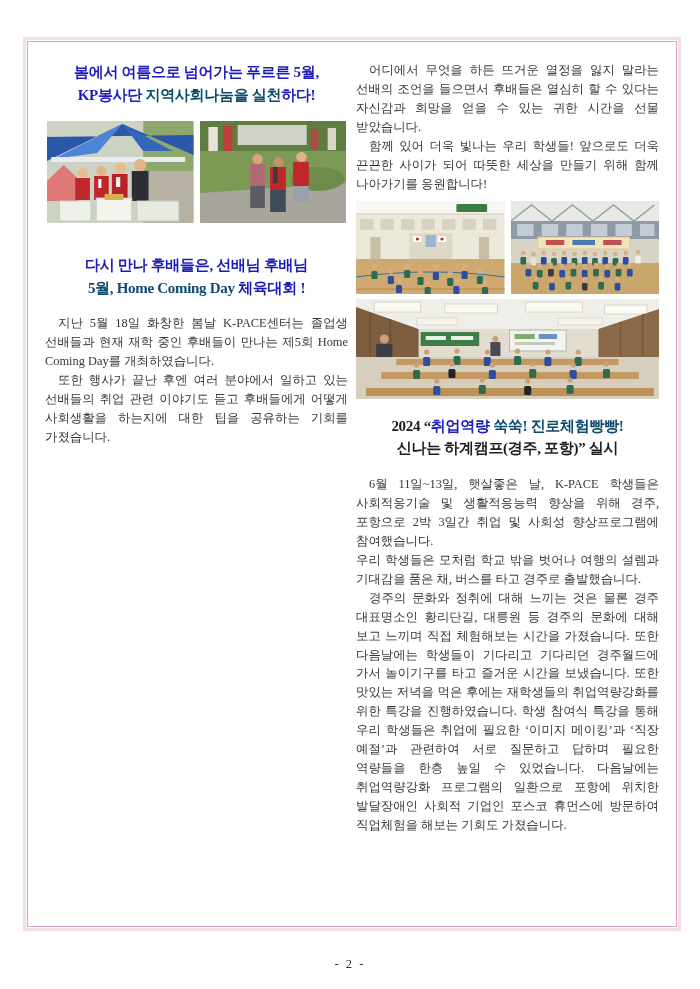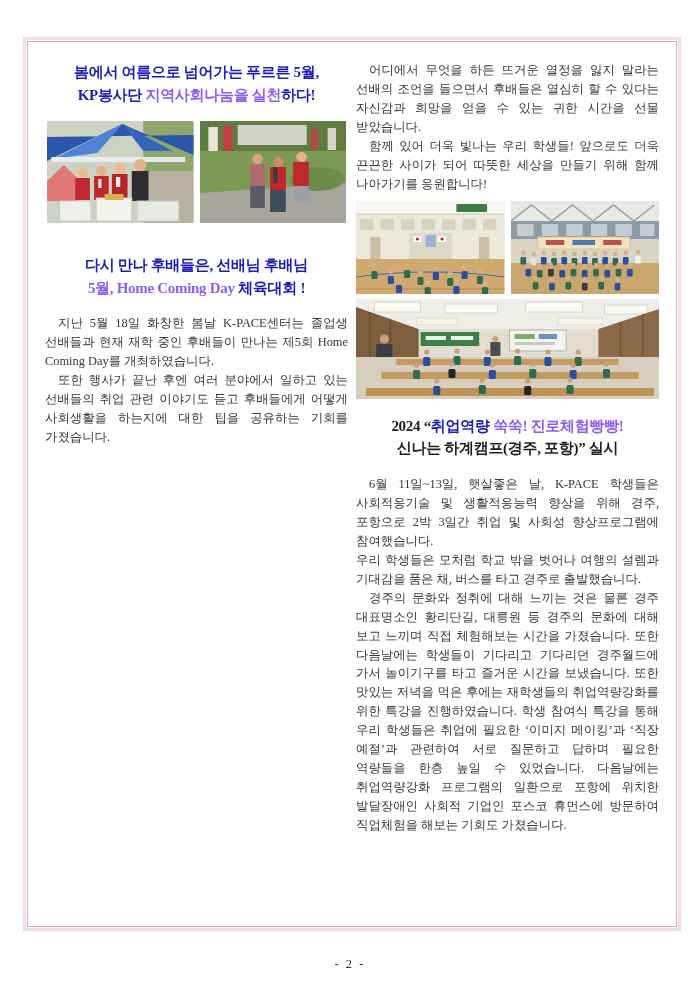--- a/index.html
+++ b/index.html
@@ -30,21 +30,21 @@
     font-size: 15px;
     font-weight: bold;
     text-align: center;
     line-height: 1.5;
     margin: 0 0 15px 0;
     letter-spacing: -0.3px;
     word-break: keep-all;
   }
   .head.second { margin-top: 31px; }
   .blue { color: #1d1cba; }
-  .red  { color: #8b5cf6; }
+  .red  { color: #0c4a6e; }
   .black{ color: #1d1d1d; }
 
   p.body {
     font-size: 12.4px;
     line-height: 1.53;
     text-align: justify;
     word-break: keep-all;
     margin: 0;
     text-indent: 13px;
     color: #363636;

